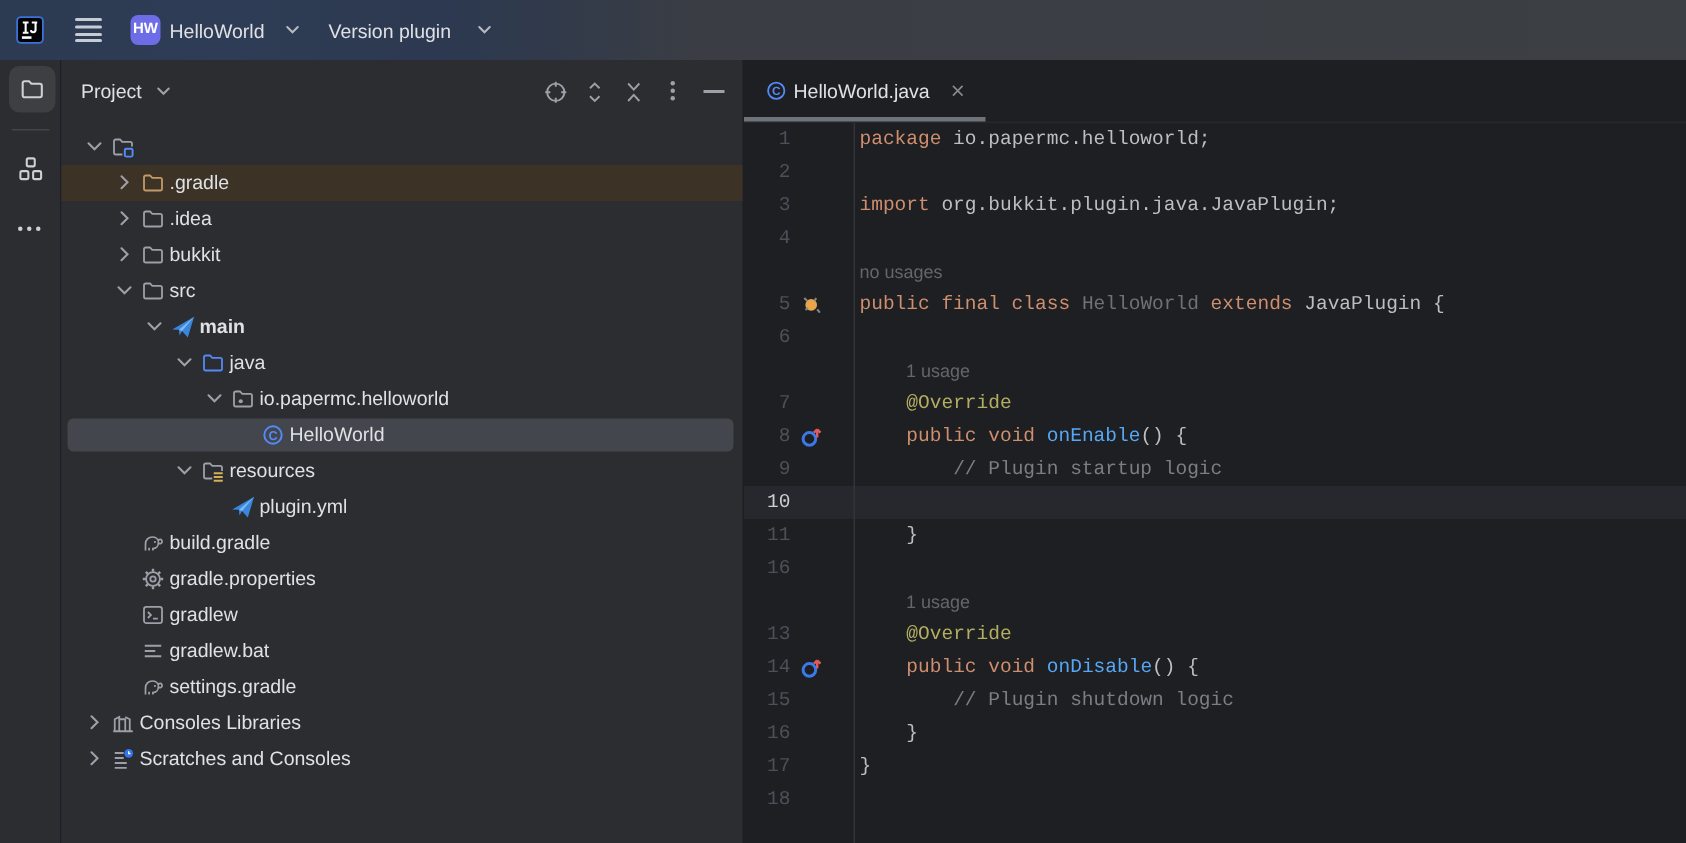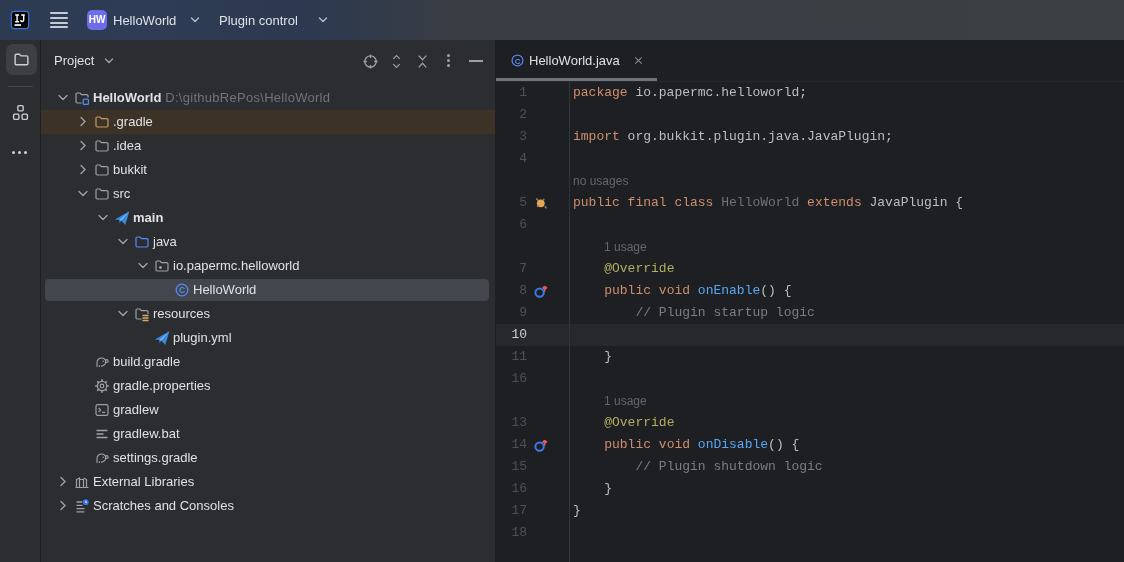--- a/index.html
+++ b/index.html
@@ -58,21 +58,21 @@
         </svg></div>
     <div class="hline" style="top:12.2px"></div>
     <div class="hline" style="top:16.9px"></div>
     <div class="hline" style="top:21.6px"></div>
     <div class="hline" style="top:26.3px"></div>
     <div id="hw">HW</div>
     <div class="tbtext" style="left:113px;">HelloWorld</div>
     <svg class="chev" style="left:189px;top:14px" width="12" height="12" viewBox="0 0 12 12">
         <path d="M2.5 4 L6 7.5 L9.5 4" stroke="#b7bac1" stroke-width="1.4" fill="none" stroke-linecap="round"></path>
       </svg>
-    <div class="tbtext" style="left:219px;">Plugin control</div>
+    <div class="tbtext" style="left:219px;">Version plugin</div>
     <svg class="chev" style="left:317px;top:14px" width="12" height="12" viewBox="0 0 12 12">
         <path d="M2.5 4 L6 7.5 L9.5 4" stroke="#b7bac1" stroke-width="1.4" fill="none" stroke-linecap="round"></path>
       </svg>
   </div>
 
   <div id="stripe">
     <div id="stripesel"></div>
     <svg class="abs" style="left:13px;top:11px" width="17" height="17" viewBox="0 0 16 16">
         <path d="M2 4.2 C2 3.5 2.5 3 3.2 3 H6 L7.5 4.6 H12.8 C13.5 4.6 14 5.1 14 5.8 V11.8 C14 12.5 13.5 13 12.8 13 H3.2 C2.5 13 2 12.5 2 11.8 Z" stroke="#cdd0d6" stroke-width="1.3" fill="none"></path>
       </svg>
@@ -115,21 +115,20 @@
     <div id="rows">
         <div class="row" style="top:46px">
           <svg class="ric" style="left:14px" width="16" height="16" viewBox="0 0 16 16">
             <path d="M4 5.5 L8 9.5 L12 5.5" stroke="#9da0a8" stroke-width="1.4" fill="none" stroke-linecap="round"></path>
           </svg>
           <svg class="ric" style="left:33px" width="16" height="16" viewBox="0 0 16 16">
             <path d="M2 4.2 C2 3.5 2.5 3 3.2 3 H6 L7.5 4.6 H12.8 C13.5 4.6 14 5.1 14 5.8 V11.8 C14 12.5 13.5 13 12.8 13 H3.2 C2.5 13 2 12.5 2 11.8 Z" stroke="#9da0a8" stroke-width="1.2" fill="none"></path>
             <rect x="7.6" y="7.6" width="8" height="8" rx="1" fill="#2b2d30"></rect>
             <rect x="9.2" y="9.2" width="5.2" height="5.2" rx="1" stroke="#548af7" stroke-width="1.3" fill="none"></rect>
           </svg>
-          <div class="rtx" style="left:52px"><span class="b">HelloWorld</span><span class="dim"> D:\githubRePos\HelloWorld</span></div>
         </div>
         <div class="row" style="top:70px">
           <div class="rowyellow"></div>
           <svg class="ric" style="left:34px" width="16" height="16" viewBox="0 0 16 16">
             <path d="M6 3.5 L10 7.5 L6 11.5" stroke="#9da0a8" stroke-width="1.4" fill="none" stroke-linecap="round"></path>
           </svg>
           <svg class="ric" style="left:53px" width="16" height="16" viewBox="0 0 16 16">
             <path d="M2 4.2 C2 3.5 2.5 3 3.2 3 H6 L7.5 4.6 H12.8 C13.5 4.6 14 5.1 14 5.8 V11.8 C14 12.5 13.5 13 12.8 13 H3.2 C2.5 13 2 12.5 2 11.8 Z" stroke="#c29a66" stroke-width="1.2" fill="none"></path>
           </svg>
           <div class="rtx" style="left:72px">.gradle</div>
@@ -255,21 +254,21 @@
           </svg>
           <div class="rtx" style="left:72px">settings.gradle</div>
         </div>
         <div class="row" style="top:430px">
           <svg class="ric" style="left:14px" width="16" height="16" viewBox="0 0 16 16">
             <path d="M6 3.5 L10 7.5 L6 11.5" stroke="#9da0a8" stroke-width="1.4" fill="none" stroke-linecap="round"></path>
           </svg>
           <svg class="ric" style="left:33px" width="16" height="16" viewBox="0 0 16 16">
             <path d="M2.5 13.5 V5.5 L5.5 4 V13.5 M5.5 5.5 H9.5 V13.5 M9.5 4 L12.5 5.5 V13.5 M1.5 13.5 H14.5" stroke="#9da0a8" stroke-width="1.2" fill="none"></path>
           </svg>
-          <div class="rtx" style="left:52px">External Libraries</div>
+          <div class="rtx" style="left:52px">Consoles Libraries</div>
         </div>
         <div class="row" style="top:454px">
           <svg class="ric" style="left:14px" width="16" height="16" viewBox="0 0 16 16">
             <path d="M6 3.5 L10 7.5 L6 11.5" stroke="#9da0a8" stroke-width="1.4" fill="none" stroke-linecap="round"></path>
           </svg>
           <svg class="ric" style="left:33px" width="16" height="16" viewBox="0 0 16 16">
             <path d="M2.5 4 H12 M2.5 7.3 H8.5 M2.5 10.6 H10.5 M2.5 13.9 H10.5" stroke="#9da0a8" stroke-width="1.3" fill="none"></path>
             <circle cx="11.8" cy="4.2" r="3.4" fill="#2b2d30"></circle>
             <circle cx="11.8" cy="4.2" r="2.9" fill="#3574f0"></circle>
             <path d="M11.8 2.8 V4.4 H13" stroke="#fff" stroke-width="0.9" fill="none"></path>

